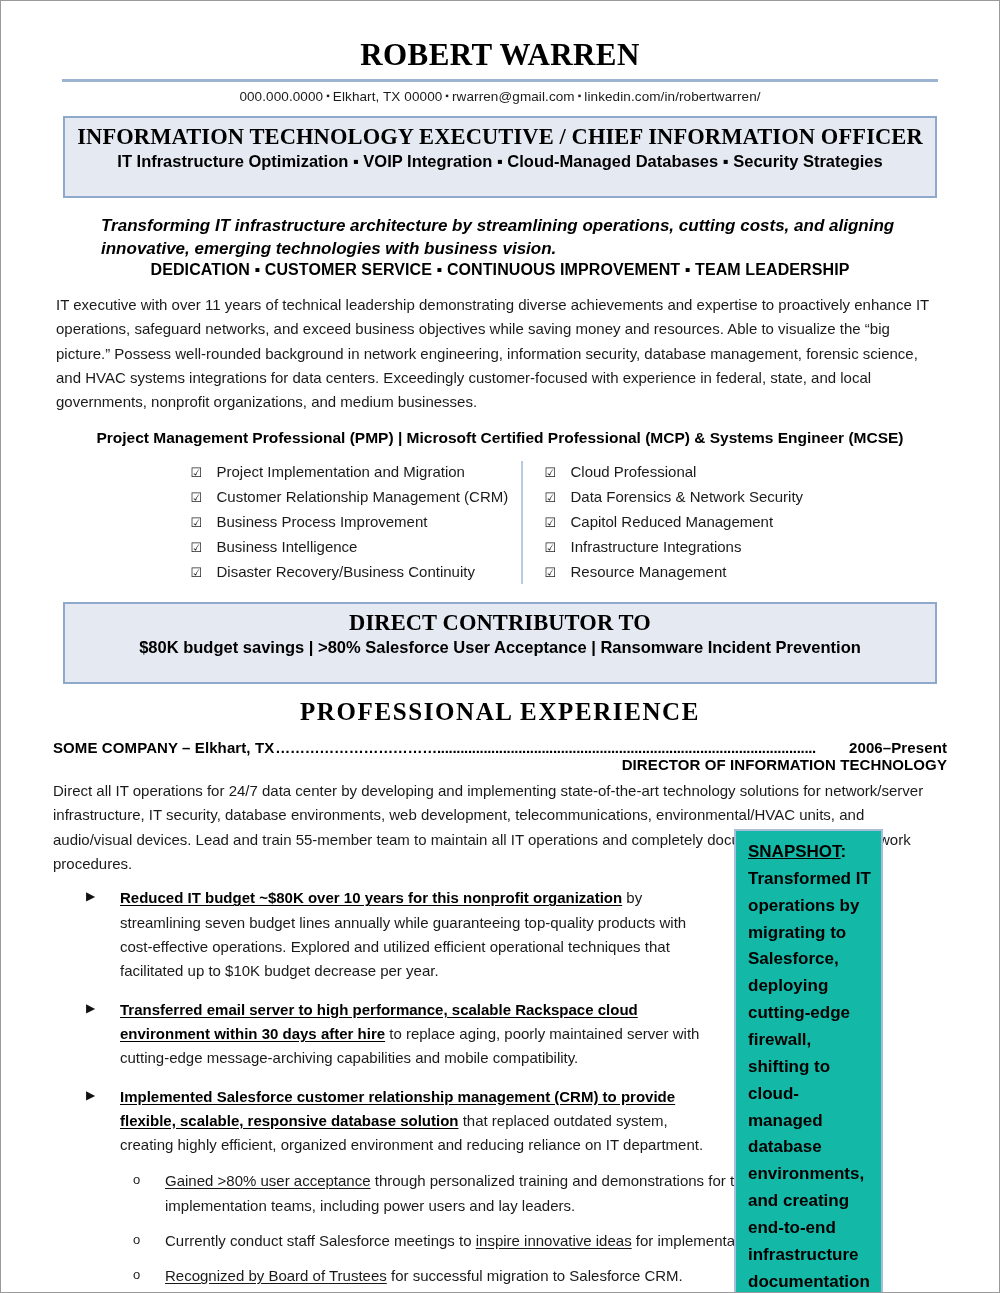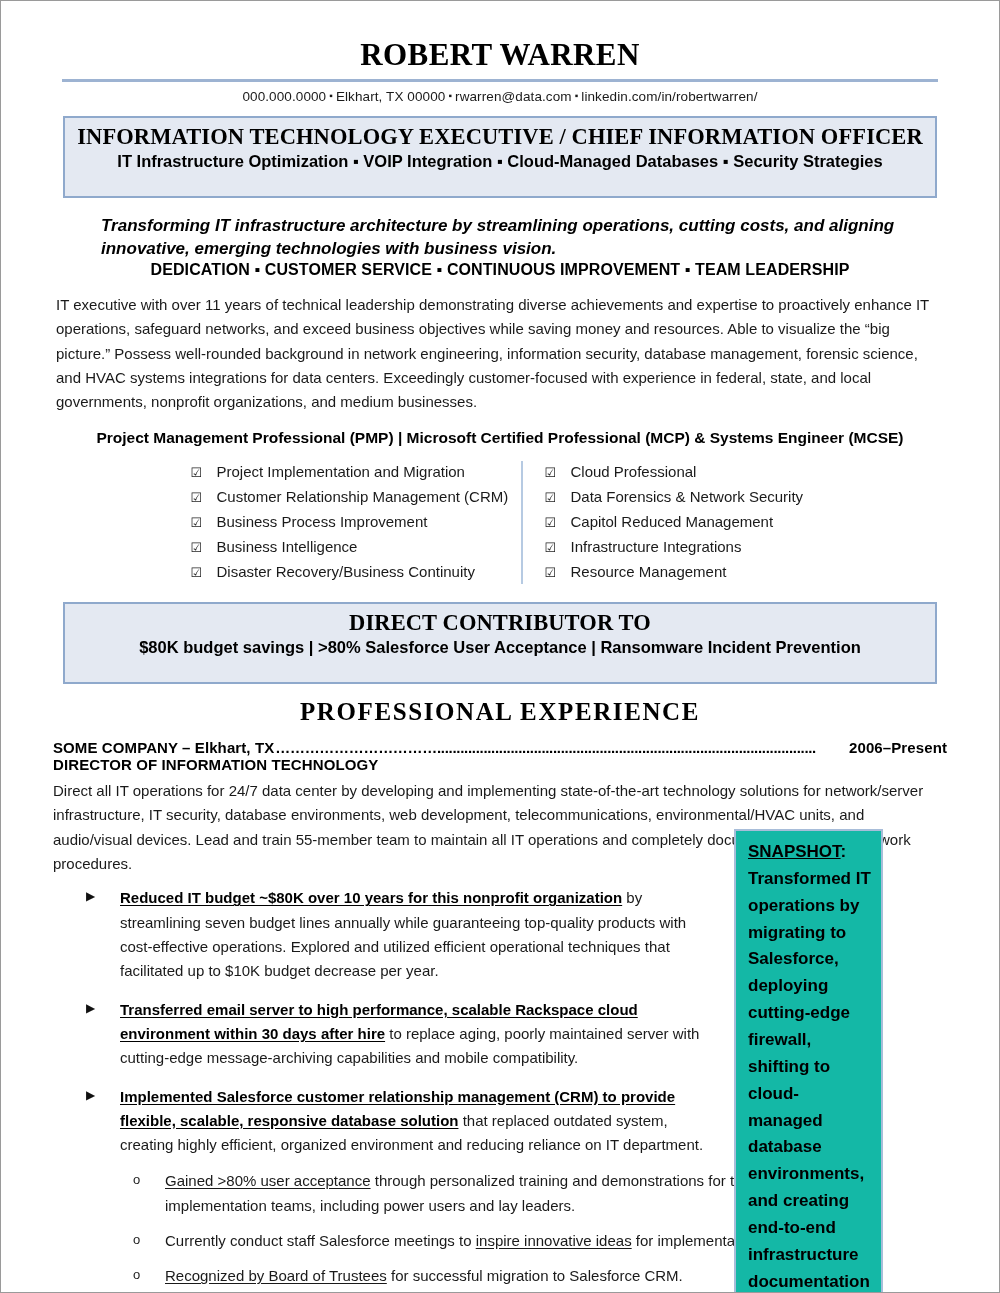--- a/index.html
+++ b/index.html
@@ -168,20 +168,21 @@
     letter-spacing: -0.3px;
     color: #000;
     margin: 0 1px;
   }
   .job-title {
     font-weight: bold;
     font-size: 15px;
     color: #000;
     margin-bottom: 6px;
     letter-spacing: 0.1px;
+    text-align: right;
   }
   .job-desc {
     font-size: 15px;
     line-height: 1.63;
     color: #1a1a1a;
     margin-bottom: 10px;
   }
 
   
   .body-cols {
@@ -254,21 +255,21 @@
 </style>
 </head>
 <body>
 
 <div class="page">
   <div class="inner">
 
     <div class="name">ROBERT WARREN</div>
     <div class="rule"></div>
     <div class="contact">
-      <span>000.000.0000</span><span class="sq">▪</span><span>Elkhart, TX 00000</span><span class="sq">▪</span><span>rwarren@data.com</span><span class="sq">▪</span><span>linkedin.com/in/robertwarren/</span>
+      <span>000.000.0000</span><span class="sq">▪</span><span>Elkhart, TX 00000</span><span class="sq">▪</span><span>rwarren@gmail.com</span><span class="sq">▪</span><span>linkedin.com/in/robertwarren/</span>
     </div>
 
     <div class="banner">
       <div class="banner-title">INFORMATION TECHNOLOGY EXECUTIVE / CHIEF INFORMATION OFFICER</div>
       <div class="banner-sub">IT Infrastructure Optimization ▪ VOIP Integration ▪ Cloud-Managed Databases ▪ Security Strategies</div>
     </div>
 
     <div class="tagline">Transforming IT infrastructure architecture by streamlining operations, cutting costs, and aligning innovative, emerging technologies with business vision.</div>
     <div class="values">DEDICATION ▪ CUSTOMER SERVICE ▪ CONTINUOUS IMPROVEMENT ▪ TEAM LEADERSHIP</div>
 

